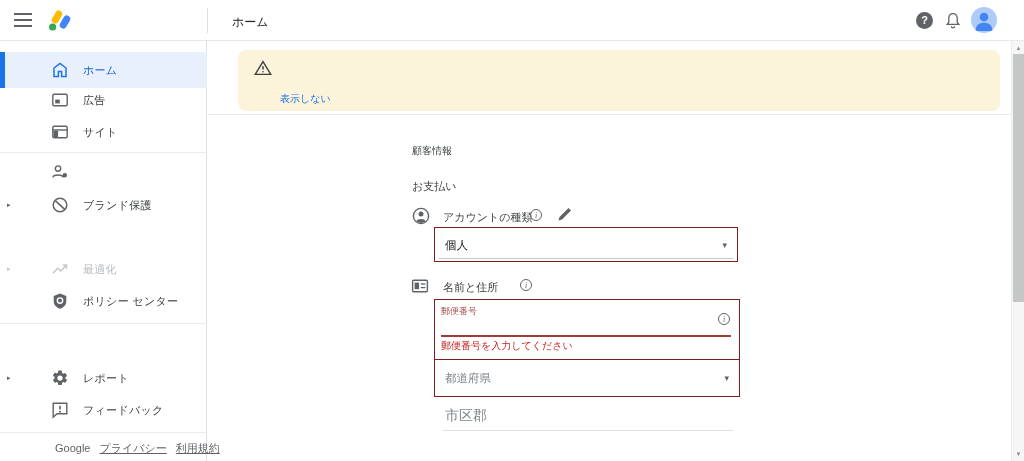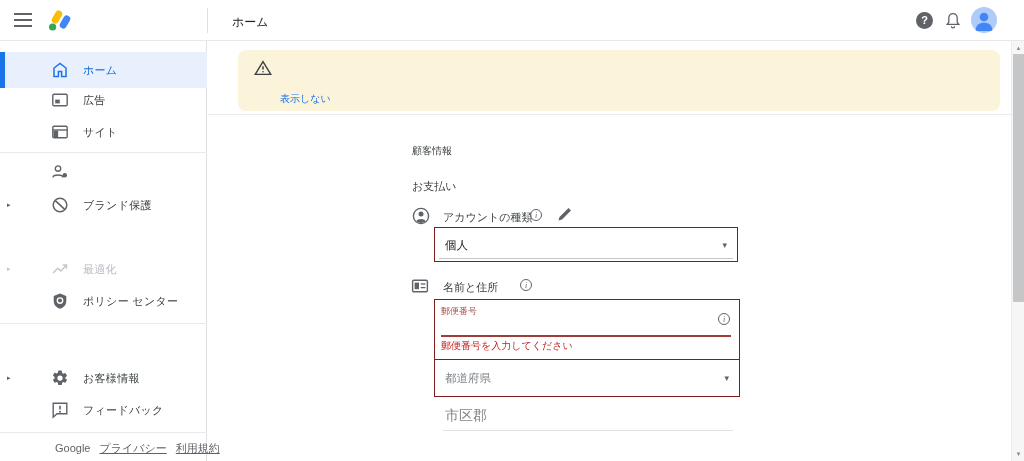--- a/index.html
+++ b/index.html
@@ -185,21 +185,21 @@
 
   <div class="side-divider" style="top:282px"></div>
 
 
   <div class="nav-item" style="top:321px">
     <span class="ni-caret">▸</span>
     <span class="ni-icon">
       <svg width="18" height="18" viewBox="0 0 24 24">
         <path fill="currentColor" d="M19.14 12.94a7 7 0 0 0 .06-.94 7 7 0 0 0-.06-.94l2.03-1.58a.5.5 0 0 0 .12-.64l-1.92-3.32a.5.5 0 0 0-.61-.22l-2.39.96a7.3 7.3 0 0 0-1.62-.94l-.36-2.54A.5.5 0 0 0 13.9 2h-3.8a.5.5 0 0 0-.49.42l-.36 2.54c-.59.24-1.13.56-1.62.94l-2.39-.96a.5.5 0 0 0-.61.22L2.71 8.48a.5.5 0 0 0 .12.64l2.03 1.58c-.04.31-.06.63-.06.94s.02.63.06.94l-2.03 1.58a.5.5 0 0 0-.12.64l1.92 3.32c.14.24.42.34.61.22l2.39-.96c.49.38 1.03.7 1.62.94l.36 2.54c.04.24.25.42.49.42h3.8c.24 0 .45-.18.49-.42l.36-2.54c.59-.24 1.13-.56 1.62-.94l2.39.96c.24.1.5 0 .61-.22l1.92-3.32a.5.5 0 0 0-.12-.64zM12 15.5a3.5 3.5 0 1 1 0-7 3.5 3.5 0 0 1 0 7z"></path>
       </svg></span>
-    <span class="ni-label">お客様情報</span>
+    <span class="ni-label">レポート</span>
   </div>
 
   <div class="nav-item" style="top:353px">
     <span class="ni-icon">
       <svg width="18" height="18" viewBox="0 0 18 18">
         <path d="M2.2 2.2 H15.8 V12.8 H6 L2.2 16.2 Z" fill="none" stroke="currentColor" stroke-width="1.4"></path>
         <line x1="9" y1="4.8" x2="9" y2="8.6" stroke="currentColor" stroke-width="1.6"></line>
         <circle cx="9" cy="10.8" r="1" fill="currentColor"></circle>
       </svg></span>
     <span class="ni-label">フィードバック</span>

